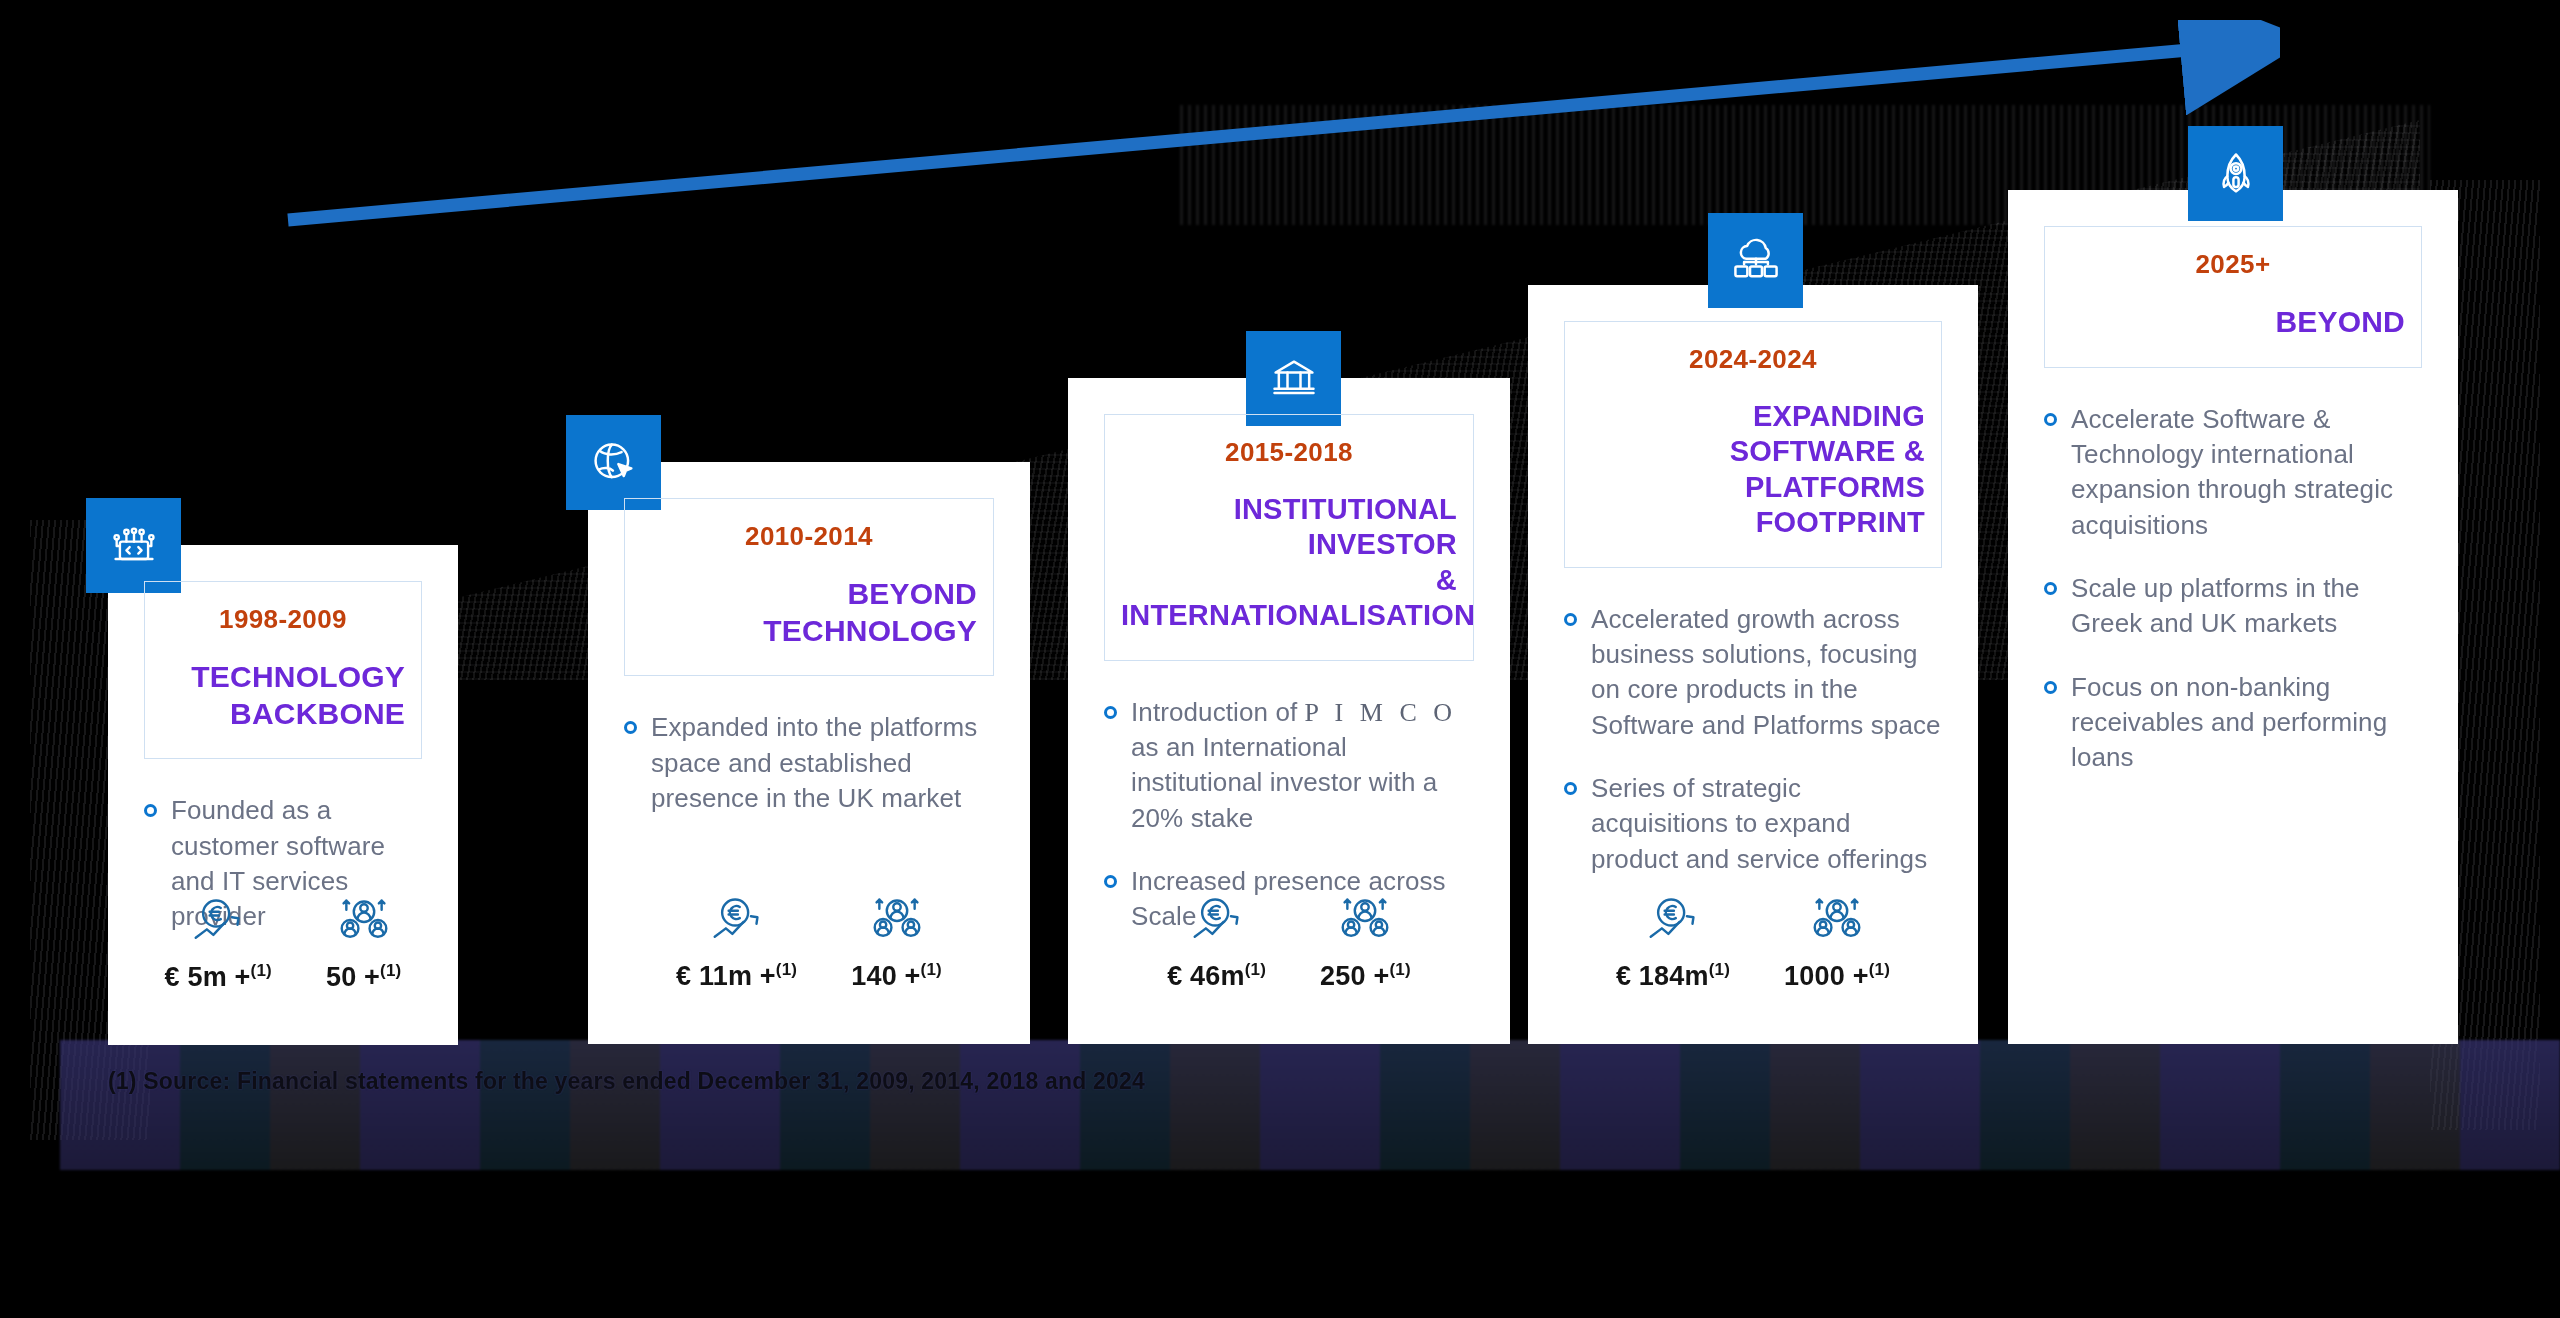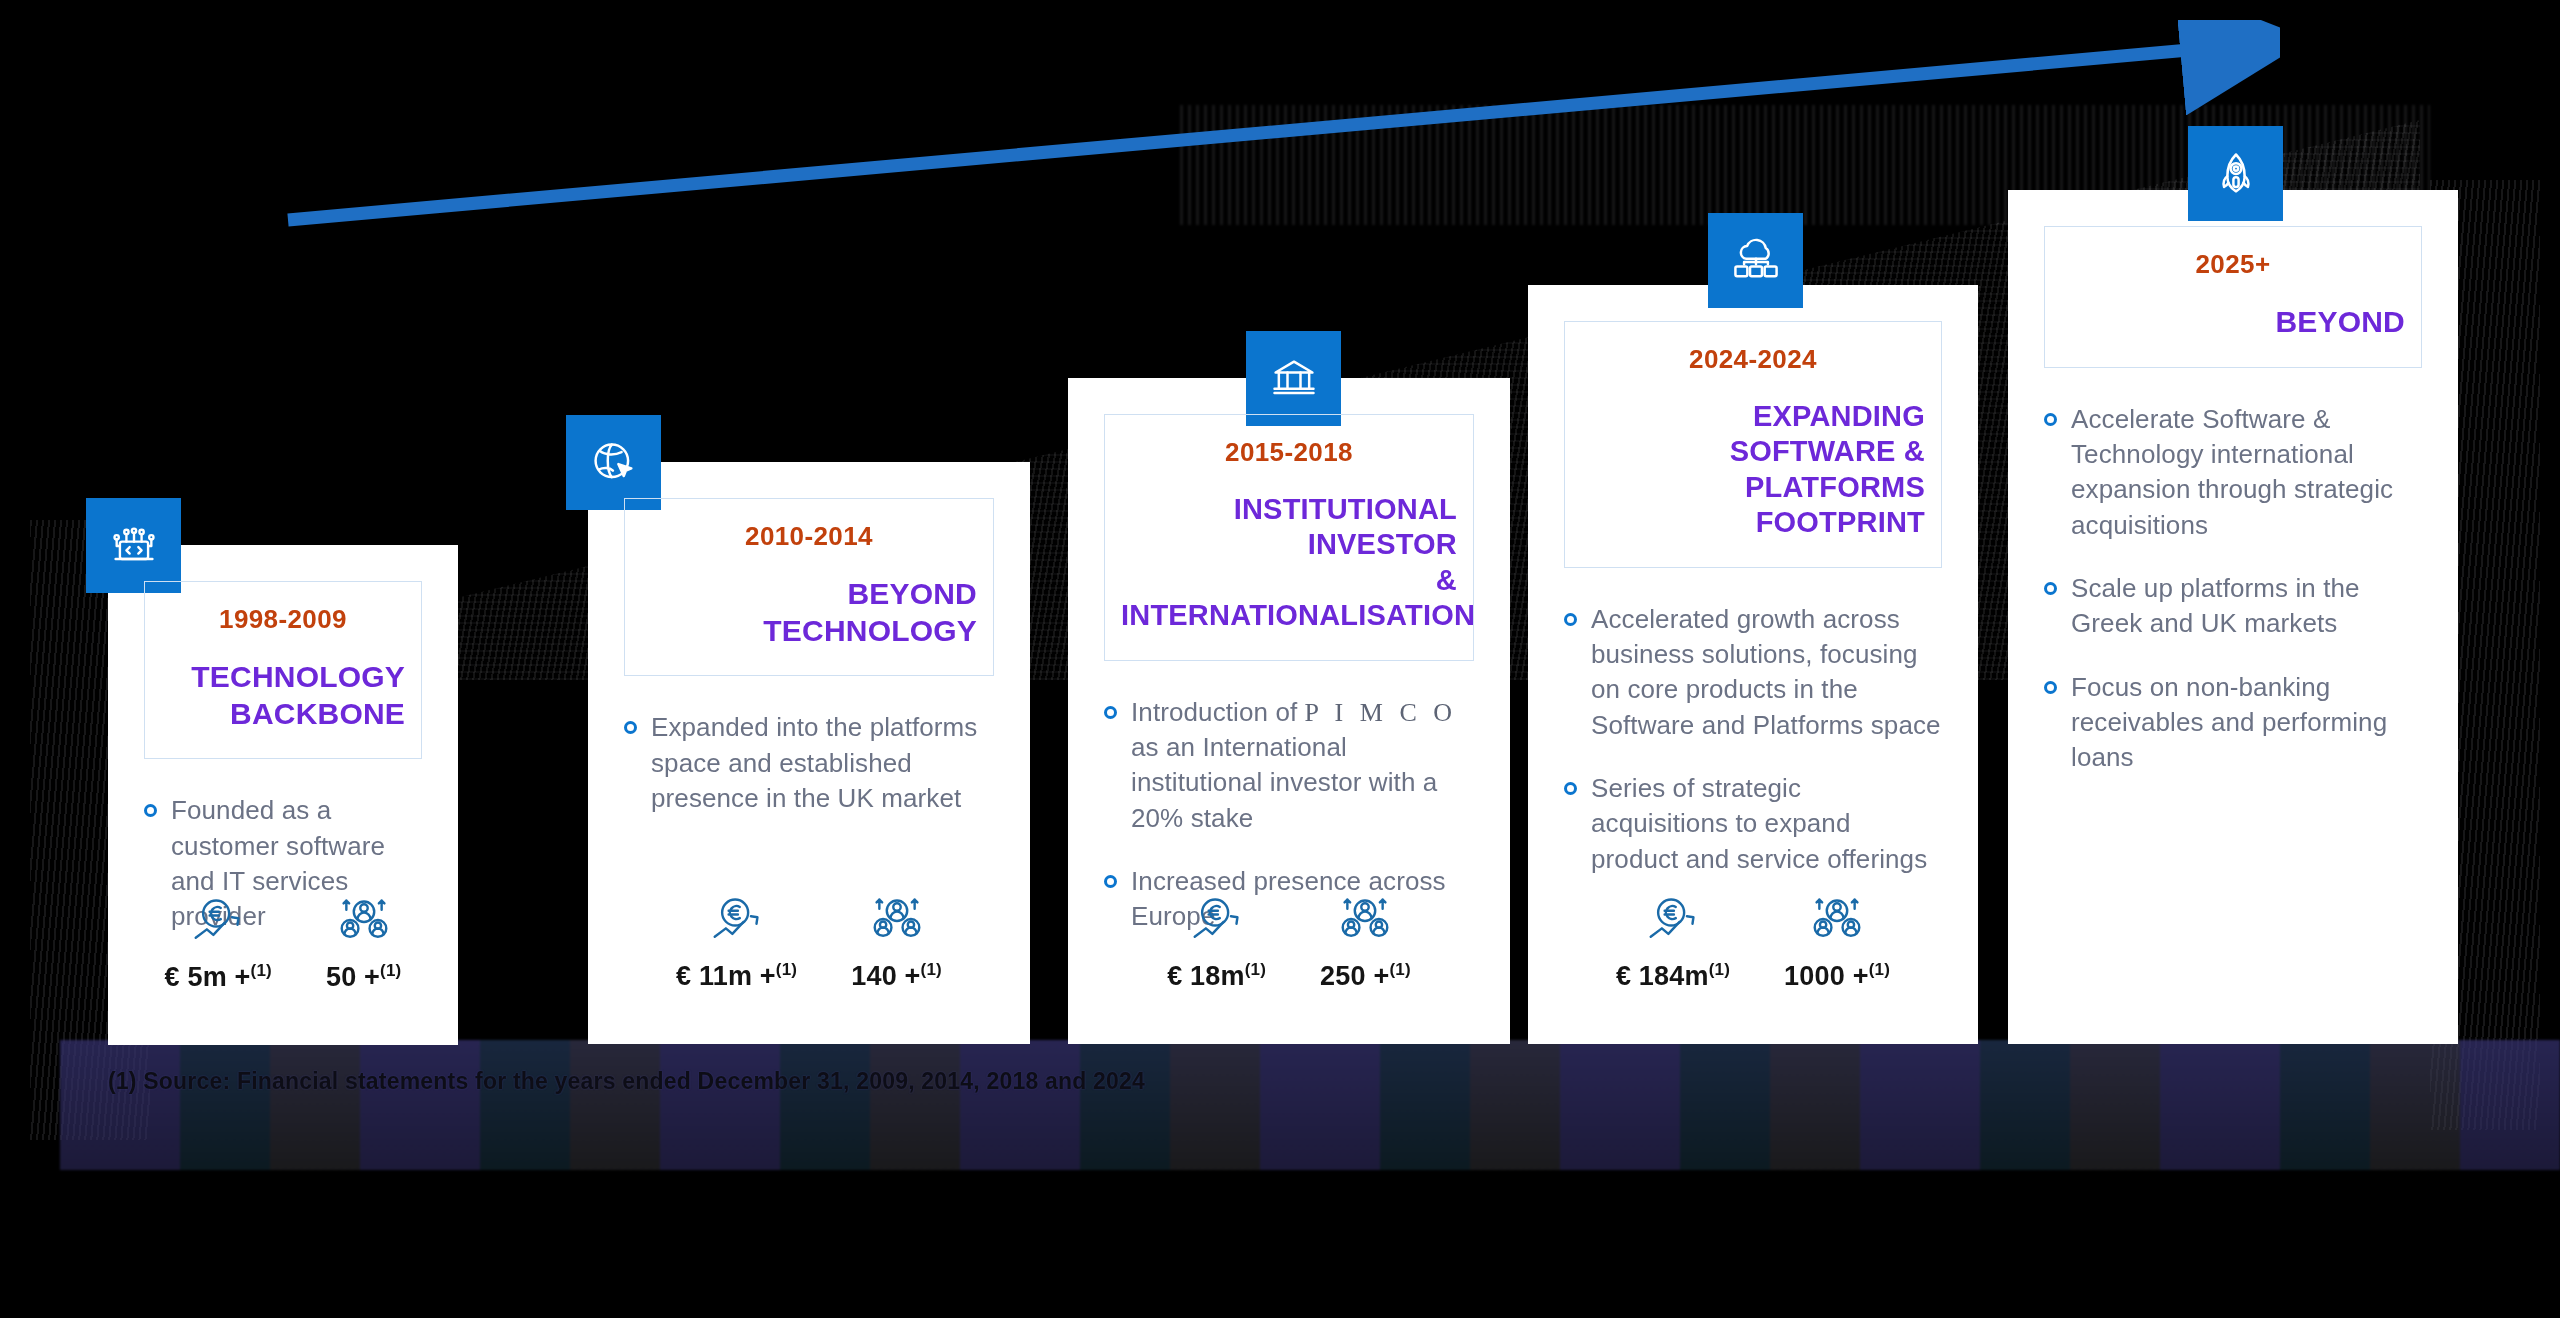--- a/index.html
+++ b/index.html
@@ -244,33 +244,33 @@
           <div>&amp; INTERNATIONALISATION</div>
         </div>
       </div>
       <div class="bullets">
         <div class="bullet">
           <span class="bdot"></span>
           <span class="btext"><span>Introduction of </span><span class="pimco">P I M C O</span> <span>as an International institutional investor with a 20% stake</span></span>
         </div>
         <div class="bullet">
           <span class="bdot"></span>
-          <span class="btext">Increased presence across Europe</span>
+          <span class="btext">Increased presence across Scale</span>
         </div>
       </div>
     </div>
     <div class="metrics">
       <div class="metric">
         <svg width="60" height="52" viewBox="0 0 64 56" fill="none" stroke="#1a6aa8" stroke-width="2.6" stroke-linecap="round" stroke-linejoin="round">
           <circle cx="30" cy="20" r="14"></circle>
           <path d="M35 14a7 7 0 100 12M23 18h10M23 22h10"></path>
           <path d="M8 46l12-9 7 6 12-13"></path>
             <path d="M47 24l7 1-1 7"></path>
         </svg>
-        <div class="metric-val"><span>€ 18m</span><sup>(1)</sup></div>
+        <div class="metric-val"><span>€ 46m</span><sup>(1)</sup></div>
       </div>
       <div class="metric">
         <svg width="60" height="52" viewBox="0 0 64 56" fill="none" stroke="#1a6aa8" stroke-width="2.6" stroke-linecap="round" stroke-linejoin="round">
           <circle cx="32" cy="18" r="11"></circle>
             <circle cx="32" cy="14" r="4"></circle>
             <path d="M25 26a7 7 0 0114 0"></path>
           <circle cx="17" cy="36" r="9"></circle>
             <circle cx="17" cy="33" r="3.4"></circle>
             <path d="M11 42a6 6 0 0112 0"></path>
           <circle cx="47" cy="36" r="9"></circle>

